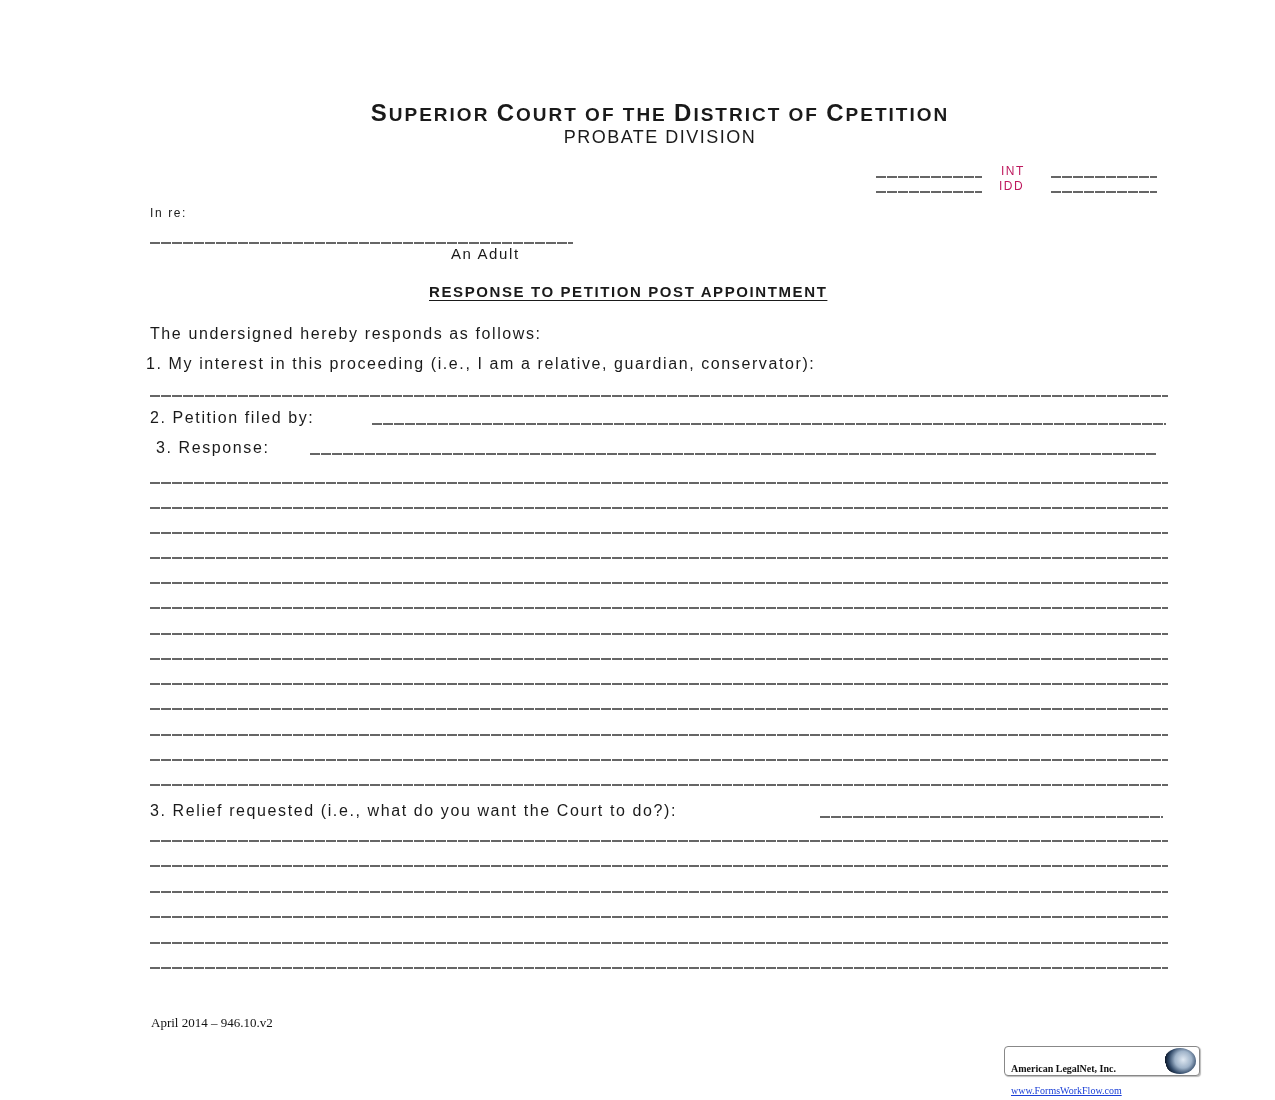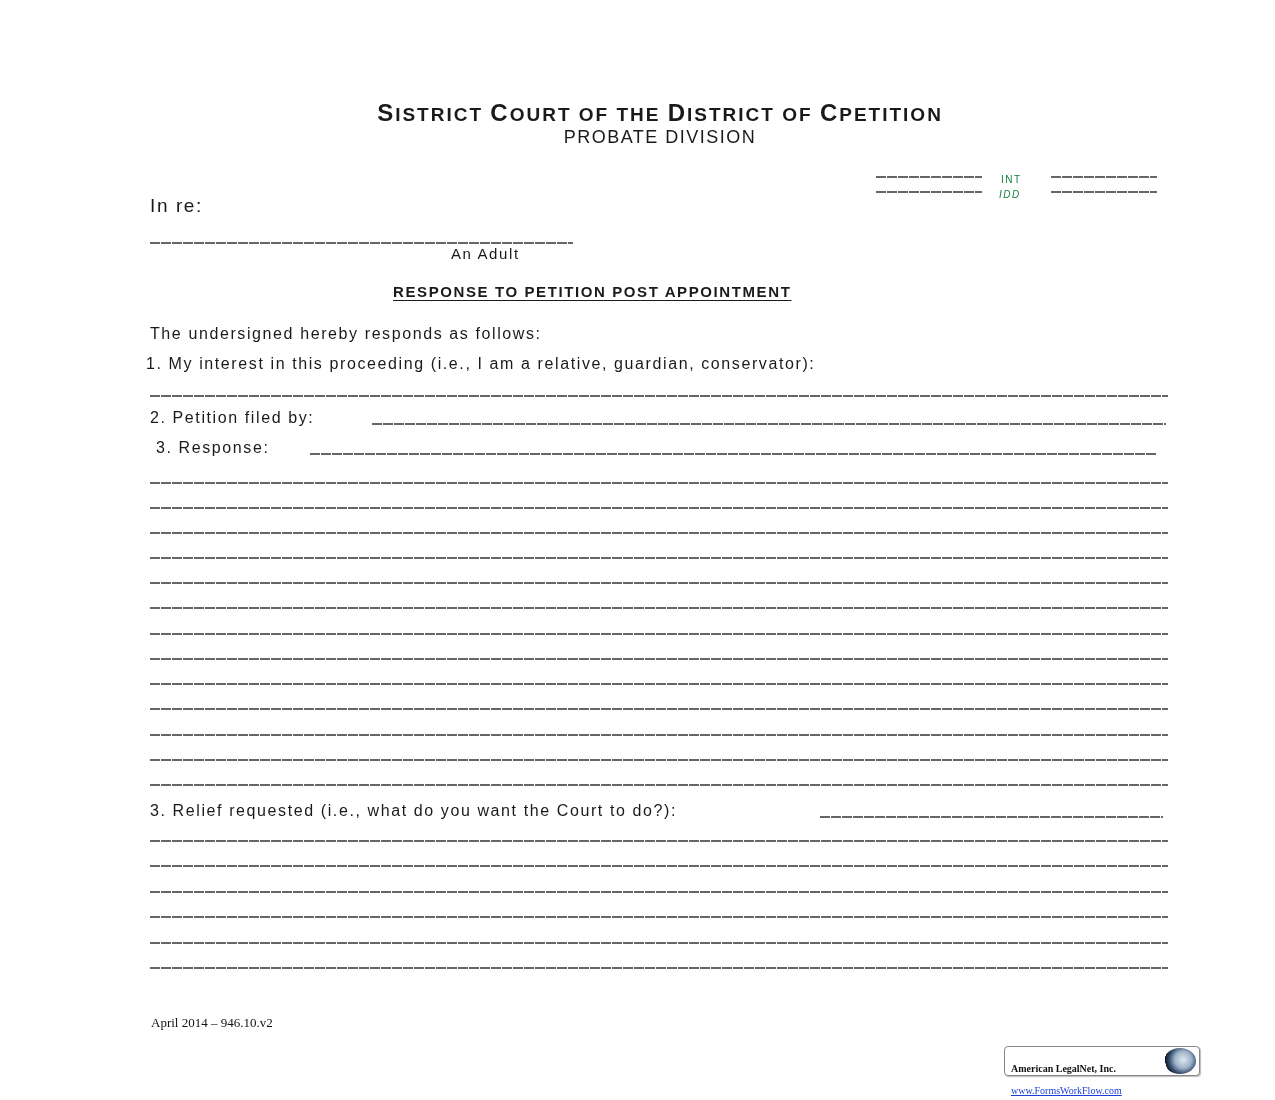--- a/index.html
+++ b/index.html
@@ -8,25 +8,25 @@
     .abs { position: absolute; }
     .title {
       left: 0; width: 1320px; top: 99px; text-align: center;
       font-size: 24px; font-weight: bold; letter-spacing: 2px; color: #1a1a1a;
     }
     .title .sc { font-size: 19px; }
     .subtitle {
       left: 0; width: 1320px; top: 127px; text-align: center;
       font-size: 18px; letter-spacing: 1.5px; color: #1a1a1a;
     }
-    .case-row { font-size: 10px; letter-spacing: 1.5px; color: #15803d; margin-top: 10px; }
+    .case-row { font-size: 12px; letter-spacing: 1.5px; color: #be185d; }
     .body-text { font-size: 16px; letter-spacing: 1.6px; color: #1a1a1a; white-space: nowrap; }
     .heading {
       font-size: 15px; font-weight: bold; letter-spacing: 1.6px; text-decoration: underline;
-      text-underline-offset: 3px; color: #1a1a1a;
+      text-underline-offset: 3px; color: #1a1a1a; margin-left: 36px;
     }
     .uline { position: absolute; height: 2px;
       background: repeating-linear-gradient(90deg, #666 0, #666 10px, #fff 10px, #fff 11px);
     }
     .footer-ver { font-family: "Liberation Serif", serif; font-size: 13px; color: #111; }
     .badge {
       left: 1004px; top: 1046px; width: 196px; height: 30px;
       border: 1px solid #888; border-radius: 4px; background: #fff;
       box-shadow: 1px 1px 1px #bbb;
     }
@@ -34,32 +34,32 @@
     .badge .b2 { position: absolute; left: 6px; top: 14px; font-family: "Liberation Serif", serif; font-size: 10px; color: #1a3fd6; text-decoration: underline; margin-top: 24px; }
     .badge .globe {
       position: absolute; right: 3px; top: 1px; width: 32px; height: 26px; border-radius: 50%;
       background: radial-gradient(circle at 60% 45%, #dfe8f2 0, #9fb3c9 35%, #2f4766 60%, #0e1a2c 75%, #fff 76%);
     }
   </style>
 </head>
 <body>
 
 <div class="abs title">
-  <span>S</span><span class="sc">ISTRICT </span><span>C</span><span class="sc">OURT OF THE </span><span>D</span><span class="sc">ISTRICT OF </span><span>C</span><span class="sc">PETITION</span>
+  <span>S</span><span class="sc">UPERIOR </span><span>C</span><span class="sc">OURT OF THE </span><span>D</span><span class="sc">ISTRICT OF </span><span>C</span><span class="sc">PETITION</span>
 </div>
 <div class="abs subtitle">PROBATE DIVISION</div>
 
 <div class="uline" style="left:876px; top:176px; width:106px;"></div>
 <div class="abs case-row" style="left:1001px; top:164px;">INT</div>
 <div class="uline" style="left:1051px; top:176px; width:106px;"></div>
 <div class="uline" style="left:876px; top:191px; width:106px;"></div>
-<div class="abs case-row" style="left:999px; top:179px;font-style:italic;">IDD</div>
+<div class="abs case-row" style="left:999px; top:179px;">IDD</div>
 <div class="uline" style="left:1051px; top:191px; width:106px;"></div>
 
-<div class="abs body-text" style="left:150px; top:195px; font-size:19px;">In re:</div>
+<div class="abs body-text" style="left:150px; top:206px; font-size:12px;">In re:</div>
 <div class="uline" style="left:150px; top:242px; width:423px;"></div>
 <div class="abs body-text" style="left:451px; top:245px; font-size:15px;">An Adult</div>
 
 <div class="abs heading" style="left:393px; top:283px;">RESPONSE TO PETITION POST APPOINTMENT</div>
 
 <div class="abs body-text" style="left:150px; top:325px;">The undersigned hereby responds as follows:</div>
 <div class="abs body-text" style="left:146px; top:355px;">1.  My interest in this proceeding (i.e., I am a relative, guardian, conservator):</div>
 <div class="uline" style="left:150px; top:395px; width:1018px;"></div>
 
 <div class="abs body-text" style="left:150px; top:409px;">2.  Petition filed by:</div>

